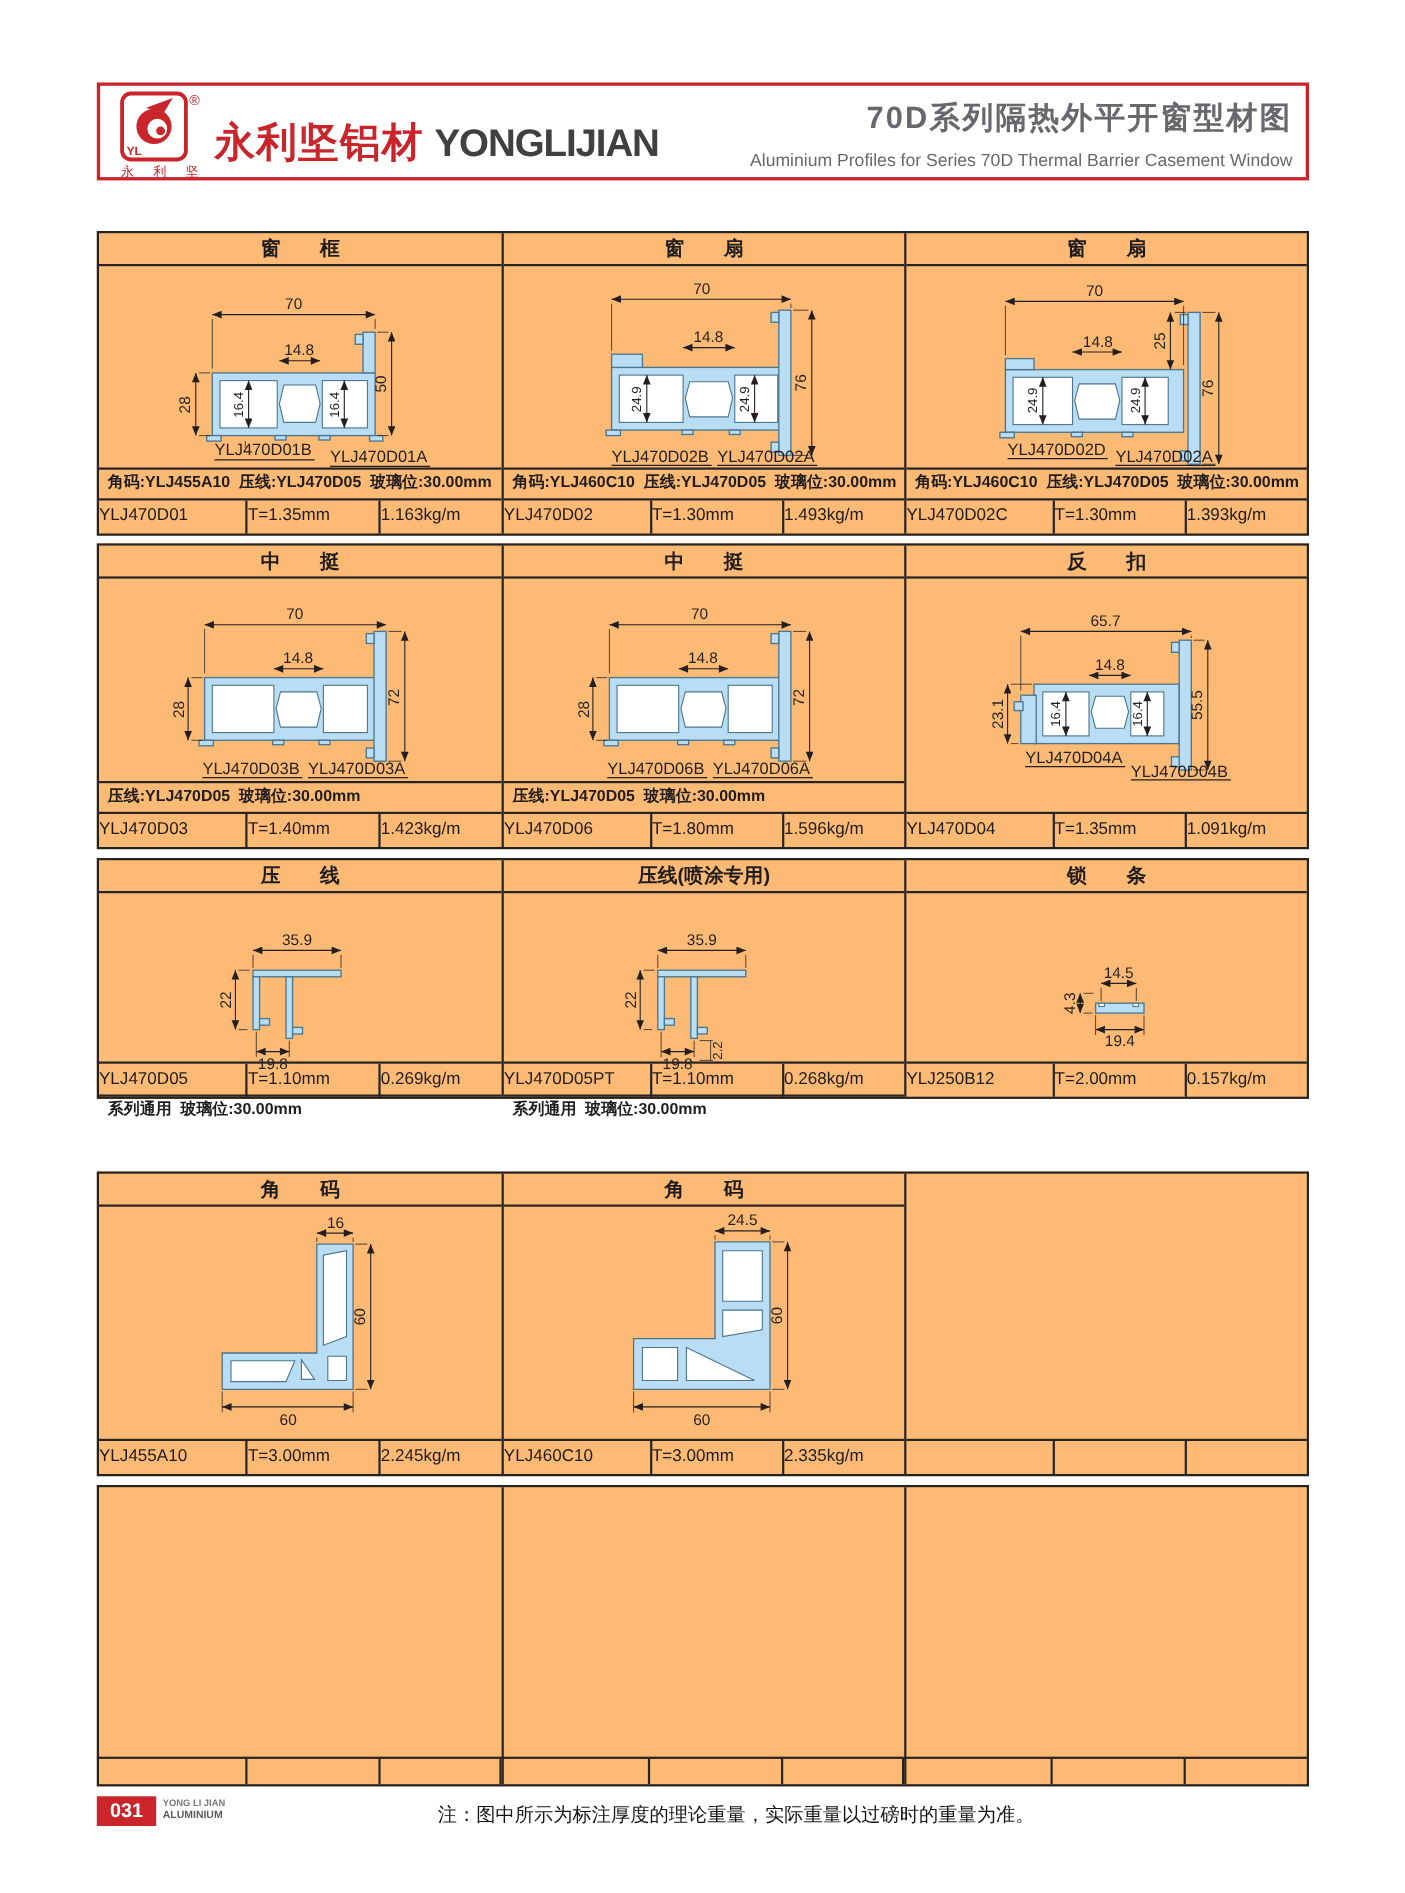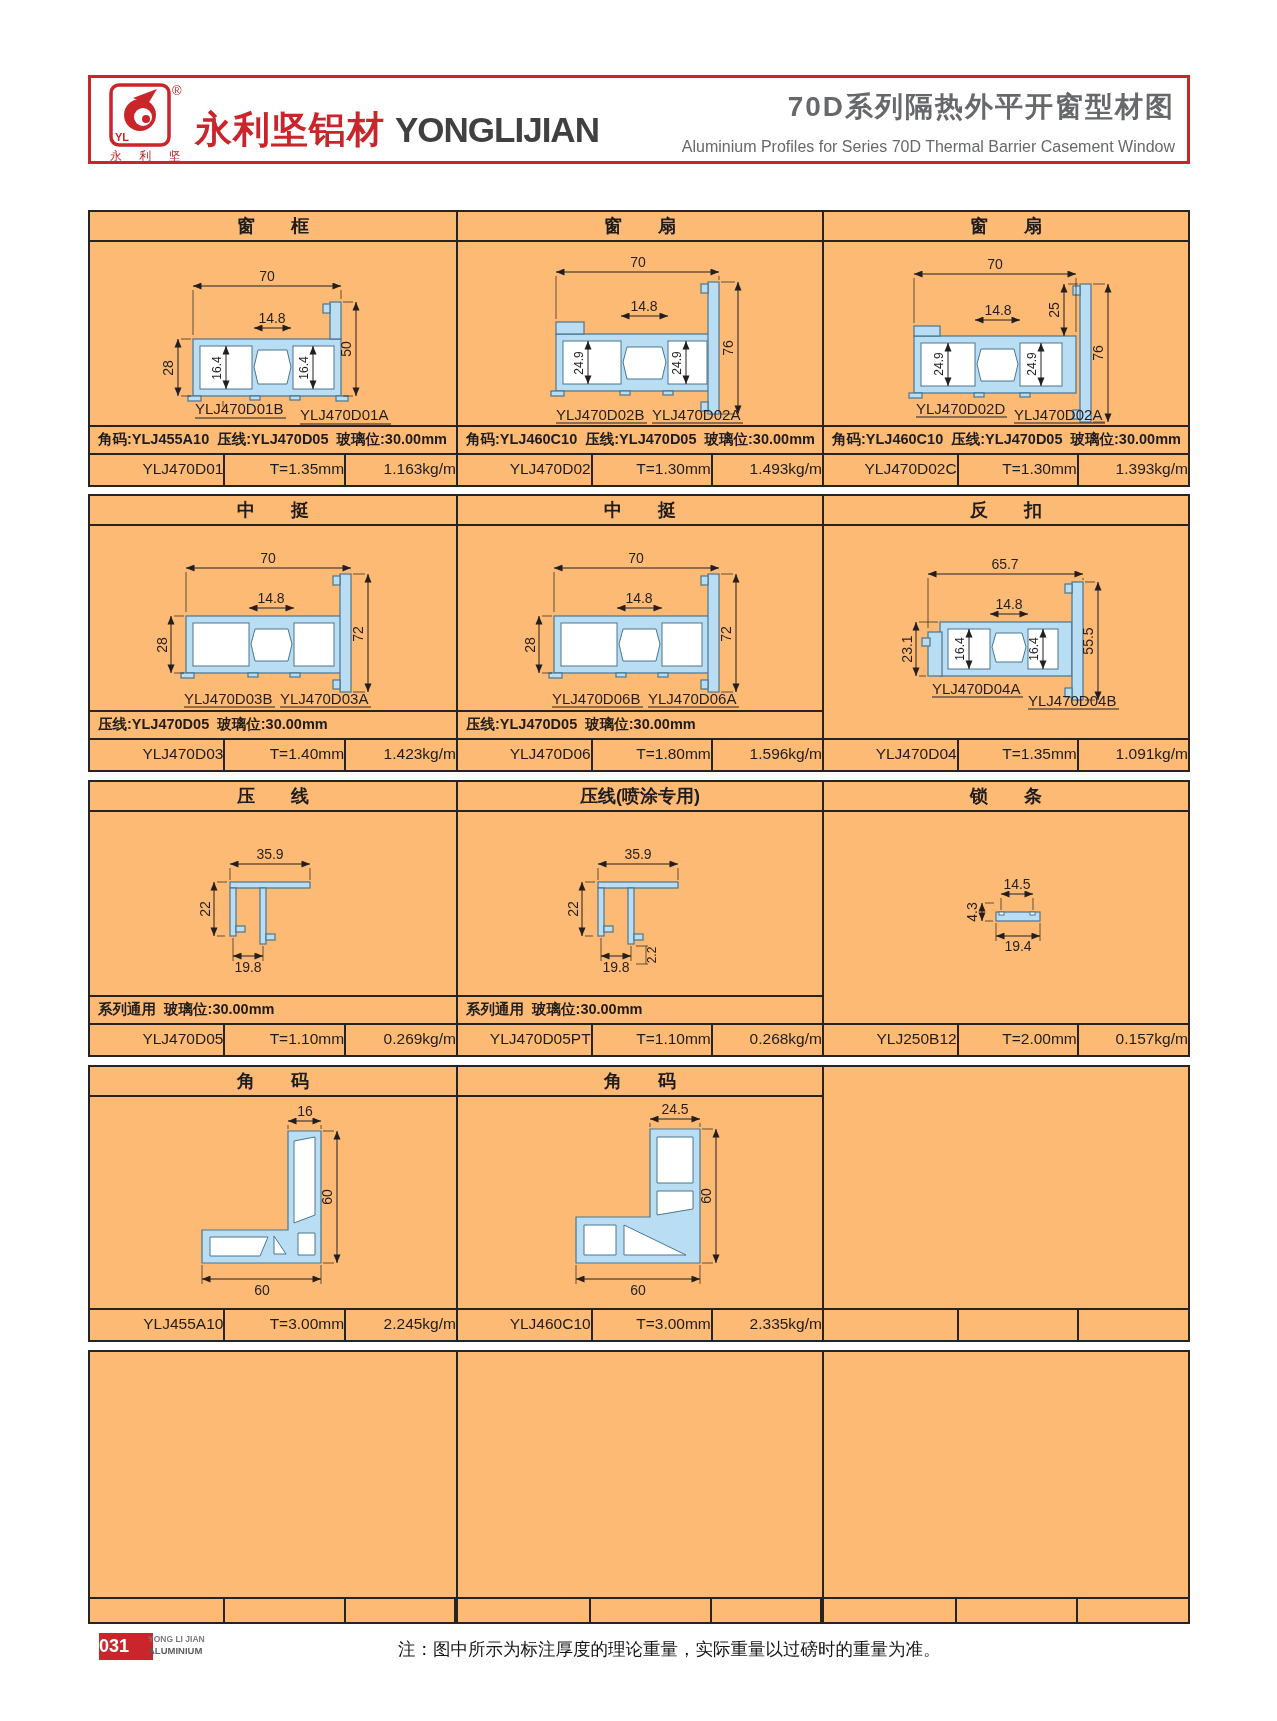--- a/index.html
+++ b/index.html
@@ -17,39 +17,39 @@
   .sec{position:absolute;left:88px;width:1102px;border:2px solid #262323;box-sizing:border-box;background:#fdba74}
   .vd{position:absolute;top:0;bottom:0;width:2px;background:#262323}
   .col{position:absolute;top:0;height:100%}
   .ctitle{height:30px;line-height:29px;text-align:center;font-weight:bold;font-size:18px;
           border-bottom:2px solid #262323;box-sizing:border-box}
   .draw{display:block}
   .inforow{position:absolute;left:0;right:0;height:28px;line-height:25px;font-size:14.5px;font-weight:600;
            padding-left:8px;border-top:2px solid #262323;box-sizing:border-box;white-space:pre}
   .specrow{position:absolute;left:0;right:0;bottom:0;height:32px;border-top:2px solid #262323;
            box-sizing:border-box;display:flex}
-  .sc{box-sizing:border-box;height:100%;line-height:28px;text-align:right;font-size:15.5px}
+  .sc{box-sizing:border-box;height:100%;line-height:28px;text-align:left;font-size:15.5px}
   .sc1{width:37%;border-right:2px solid #262323}
   .sc2{width:33%;border-right:2px solid #262323}
   .sc3{width:30%}
   .brow{position:absolute;left:0;right:0;bottom:0;height:25px;border-top:2px solid #262323;display:flex;box-sizing:border-box}
   .bc{box-sizing:border-box;height:100%;border-right:2px solid #262323}
   .bc1{width:135px}.bc2{width:121px}.bc3{width:110px}.bclast{border-right:none}
   
   .w{fill:#b9ddf3;stroke:#4a768f;stroke-width:1.2}
   .h{fill:#ffffff;stroke:#4a768f;stroke-width:1}
   .dl{stroke:#231f20;stroke-width:1}
   .xl{stroke:#231f20;stroke-width:0.7}
   .ul{stroke:#231f20;stroke-width:1.2}
   .dt{font-size:14px;fill:#231f20;text-anchor:middle;font-family:"Liberation Sans",sans-serif}
   .ds{font-size:12px}
   .pl{font-size:15px;fill:#231f20;font-family:"Liberation Sans",sans-serif}
   
-  .pno{position:absolute;left:99px;top:1633px;width:54px;height:27px;background:#c9252b;color:#fff;
-       font-size:18px;font-weight:bold;line-height:27px}
+  .pno{position:absolute;left:88px;top:1633px;width:54px;height:27px;background:#c9252b;color:#fff;
+       font-size:18px;font-weight:bold;text-align:center;line-height:27px}
   .fbrand{position:absolute;left:148px;top:1634px;font-size:8.5px;font-weight:bold;color:#7a7a7a;line-height:1.25}
   .fnote{position:absolute;left:398px;top:1637px;font-size:17.5px;font-weight:normal;color:#151313}
 </style>
 </head>
 <body>
 
 <div class="page">
 
 <svg width="0" height="0" style="position:absolute" aria-hidden="true">
   <defs>
@@ -360,21 +360,21 @@
       <line class="ul" x1="204" y1="183" x2="295" y2="183"></line>
     </svg>
     <div class="specrow">
       <div class="sc sc1">YLJ470D04</div>
       <div class="sc sc2">T=1.35mm</div>
       <div class="sc sc3">1.091kg/m</div>
     </div>
   </div>
 </div>
 
-<div class="sec" style="top:780px;height:277px">
+<div class="sec" style="top:780px;height:219px">
   <div class="vd" style="left:366px"></div>
   <div class="vd" style="left:732px"></div>
 
   <div class="col" style="left:0;width:366px">
     <div class="ctitle">压　　线</div>
     <svg class="draw" width="364" height="183" viewBox="0 0 364 183">
       <g>
         <rect class="w" x="140" y="70" width="80" height="6"></rect>
         <rect class="w" x="140" y="76" width="6" height="48"></rect>
         <rect class="w" x="146" y="114" width="9" height="6"></rect>

